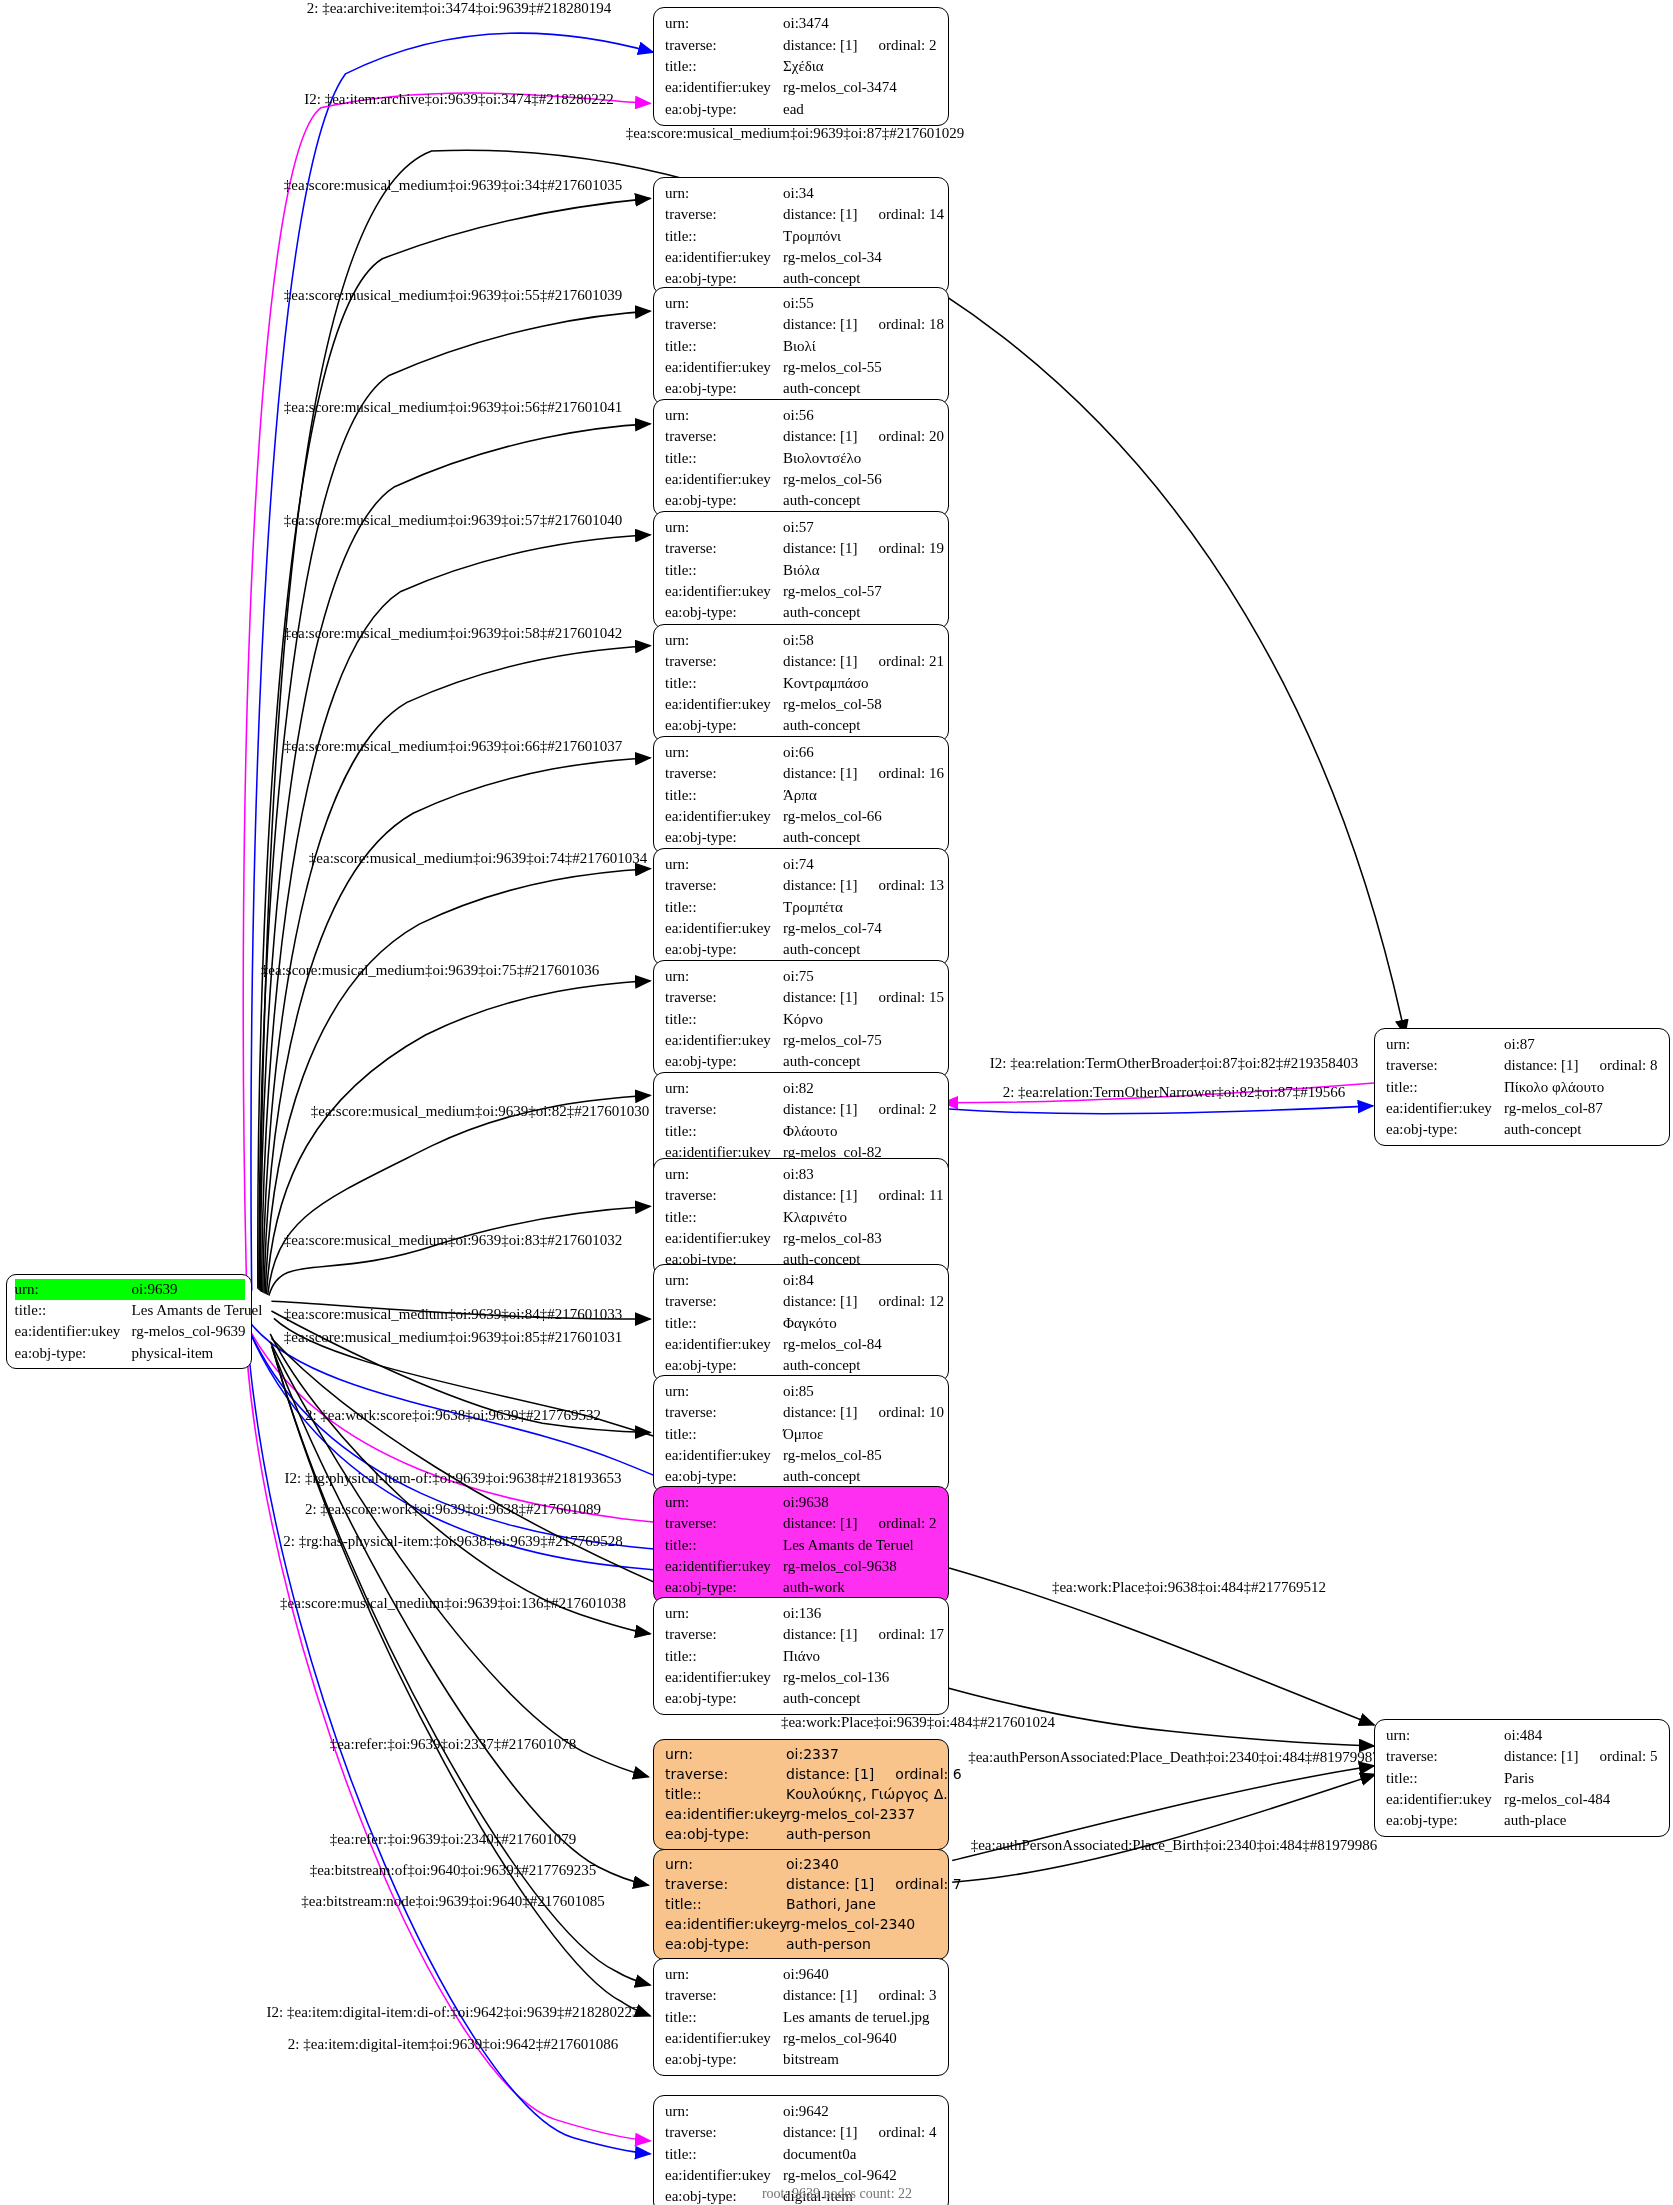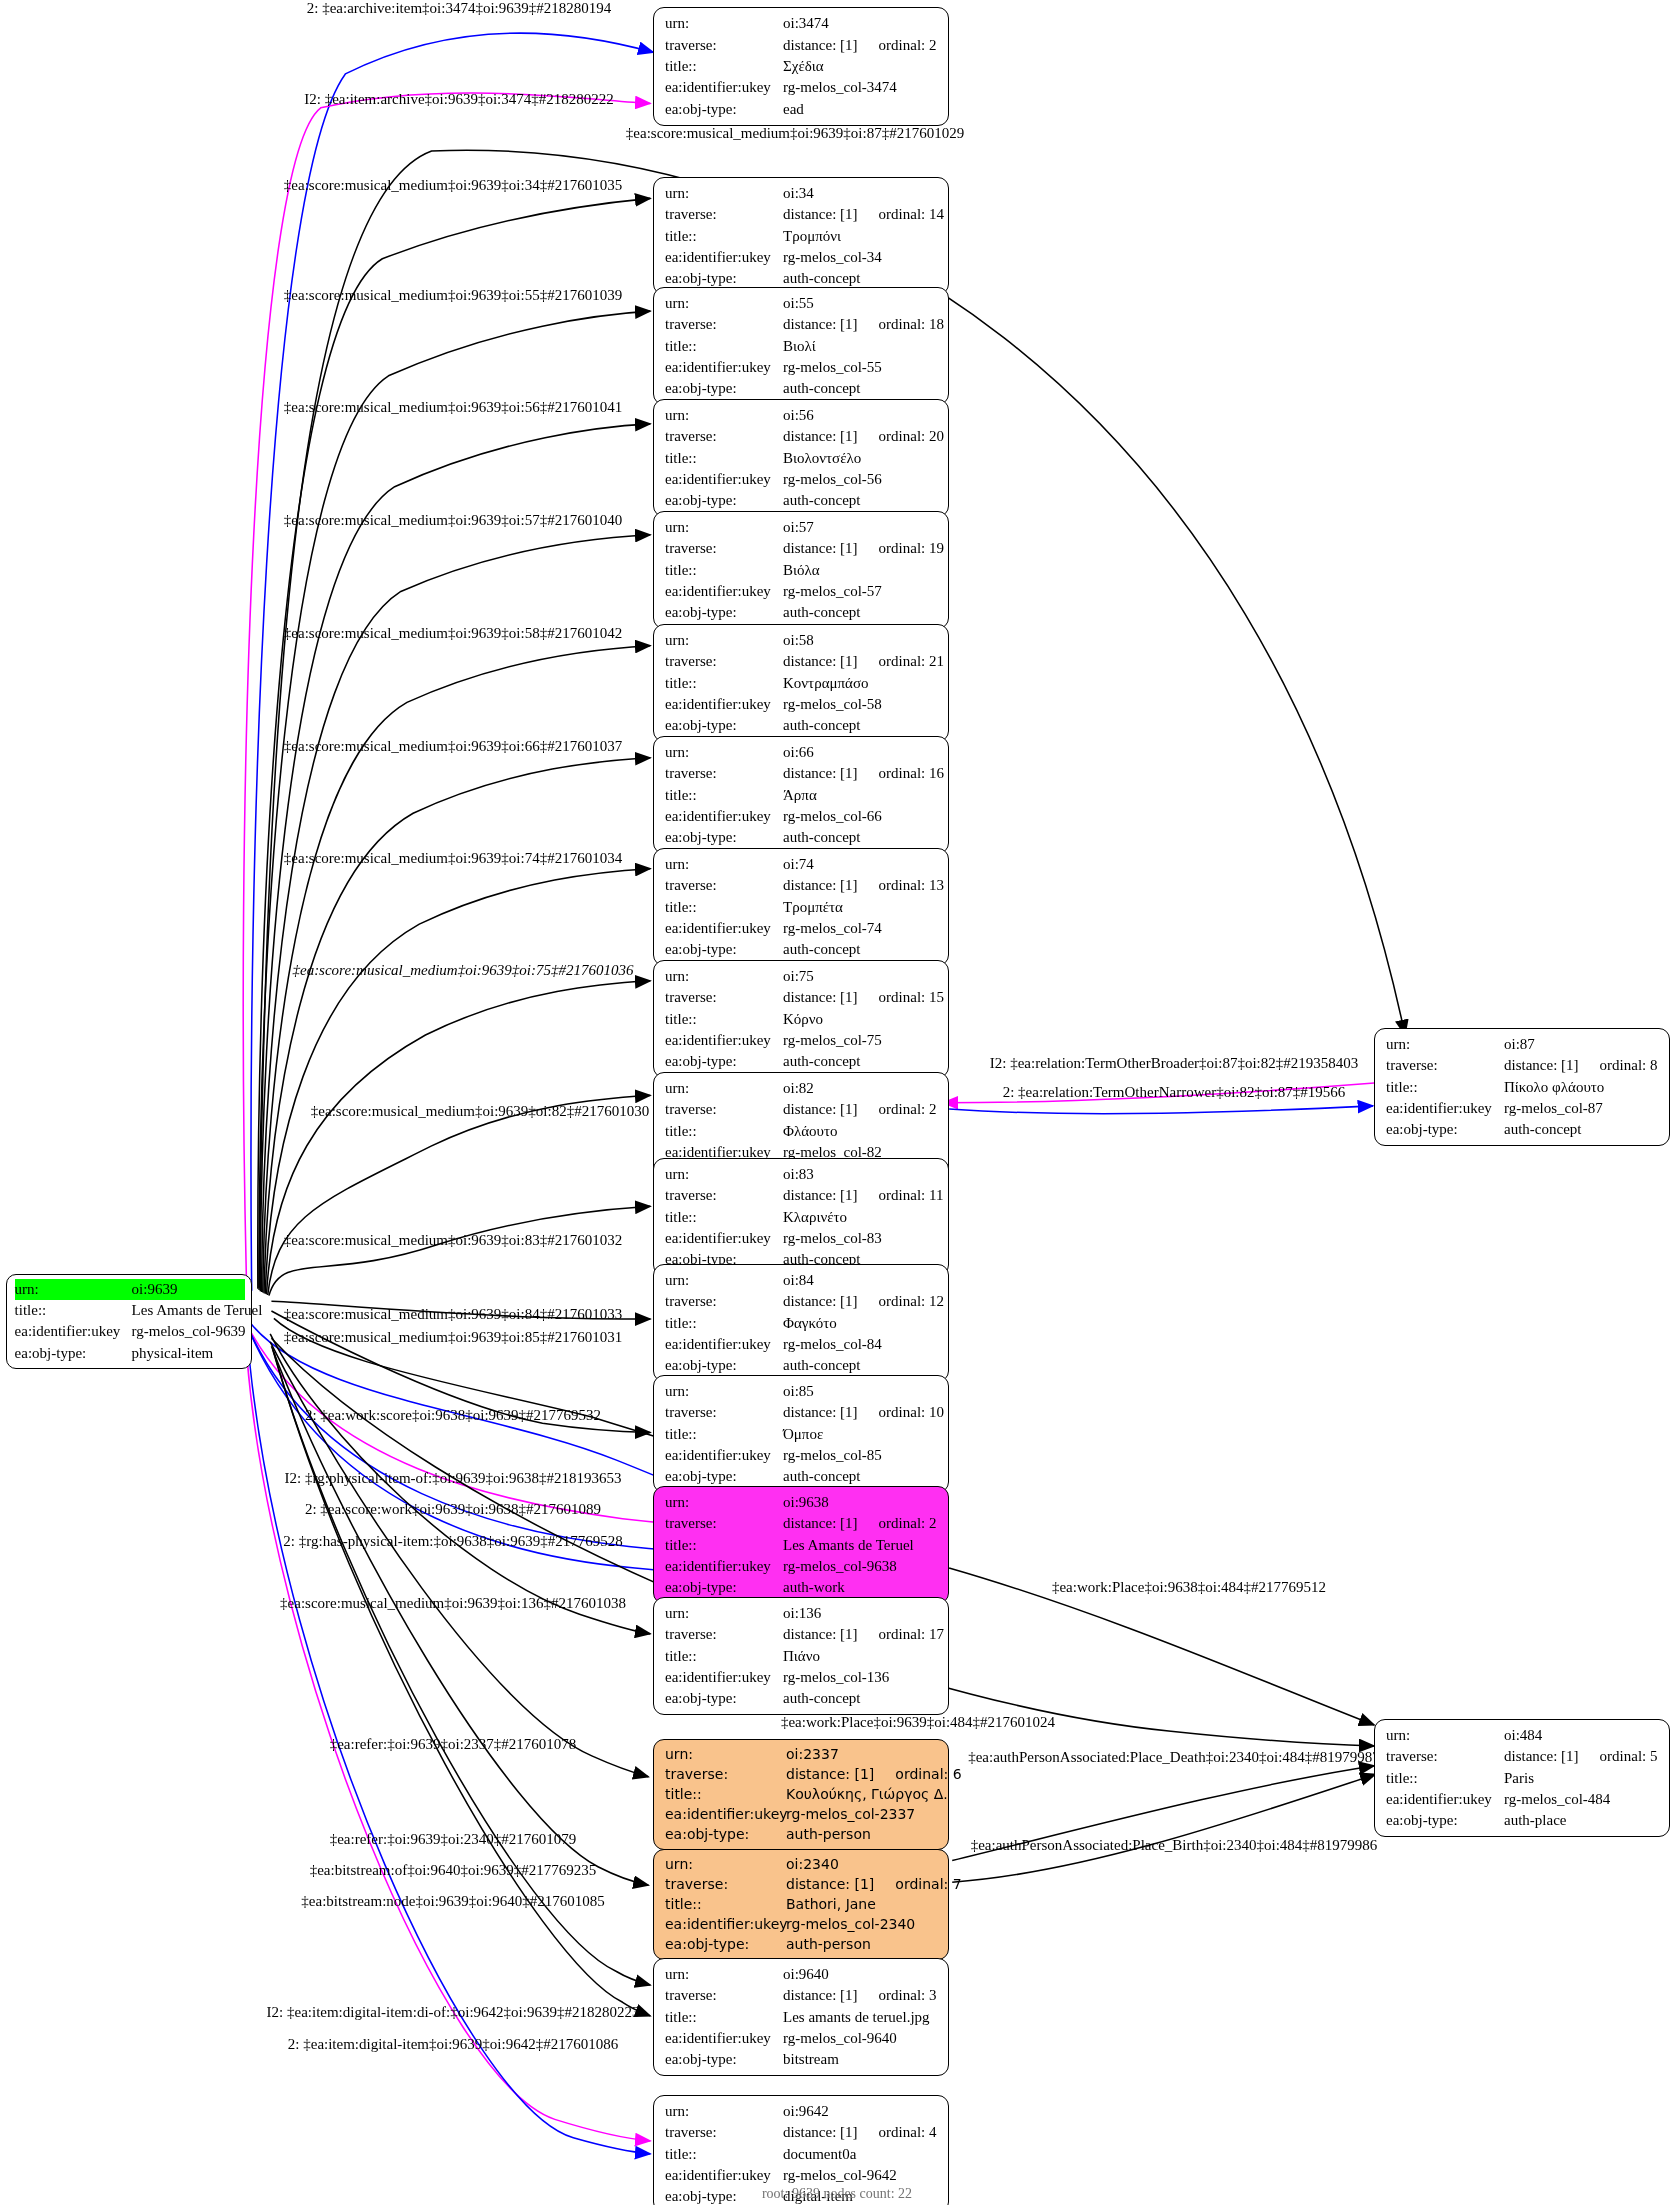--- a/index.html
+++ b/index.html
@@ -128,22 +128,22 @@
 
   <div class="elabel" style="left:459px;  top:0px;">2: ‡ea:archive:item‡oi:3474‡oi:9639‡#218280194</div>
   <div class="elabel" style="left:459px;  top:91px;">I2: ‡ea:item:archive‡oi:9639‡oi:3474‡#218280222</div>
   <div class="elabel" style="left:795px; top:125px;">‡ea:score:musical_medium‡oi:9639‡oi:87‡#217601029</div>
   <div class="elabel" style="left:453px;  top:177px;">‡ea:score:musical_medium‡oi:9639‡oi:34‡#217601035</div>
   <div class="elabel" style="left:453px;  top:287px;">‡ea:score:musical_medium‡oi:9639‡oi:55‡#217601039</div>
   <div class="elabel" style="left:453px;  top:399px;">‡ea:score:musical_medium‡oi:9639‡oi:56‡#217601041</div>
   <div class="elabel" style="left:453px;  top:512px;">‡ea:score:musical_medium‡oi:9639‡oi:57‡#217601040</div>
   <div class="elabel" style="left:453px;  top:625px;">‡ea:score:musical_medium‡oi:9639‡oi:58‡#217601042</div>
   <div class="elabel" style="left:453px;  top:738px;">‡ea:score:musical_medium‡oi:9639‡oi:66‡#217601037</div>
-  <div class="elabel" style="left:453px;  top:850px;">‡ea:score:musical_medium‡oi:9639‡oi:74‡#217601034</div>
-  <div class="elabel" style="left:463px;  top:962px;font-style:italic;">‡ea:score:musical_medium‡oi:9639‡oi:75‡#217601036</div>
+  <div class="elabel" style="left:478px;  top:850px;">‡ea:score:musical_medium‡oi:9639‡oi:74‡#217601034</div>
+  <div class="elabel" style="left:430px;  top:962px;">‡ea:score:musical_medium‡oi:9639‡oi:75‡#217601036</div>
   <div class="elabel" style="left:453px;  top:1103px;margin-left:27px;">‡ea:score:musical_medium‡oi:9639‡oi:82‡#217601030</div>
   <div class="elabel" style="left:453px;  top:1232px;">‡ea:score:musical_medium‡oi:9639‡oi:83‡#217601032</div>
   <div class="elabel" style="left:453px;  top:1306px;">‡ea:score:musical_medium‡oi:9639‡oi:84‡#217601033</div>
   <div class="elabel" style="left:453px;  top:1329px;">‡ea:score:musical_medium‡oi:9639‡oi:85‡#217601031</div>
   <div class="elabel" style="left:453px;  top:1407px;">2: ‡ea:work:score‡oi:9638‡oi:9639‡#217769532</div>
   <div class="elabel" style="left:453px;  top:1470px;">I2: ‡rg:physical-item-of:‡oi:9639‡oi:9638‡#218193653</div>
   <div class="elabel" style="left:453px;  top:1501px;">2: ‡ea:score:work‡oi:9639‡oi:9638‡#217601089</div>
   <div class="elabel" style="left:453px;  top:1533px;">2: ‡rg:has-physical-item:‡oi:9638‡oi:9639‡#217769528</div>
   <div class="elabel" style="left:453px;  top:1595px;">‡ea:score:musical_medium‡oi:9639‡oi:136‡#217601038</div>
   <div class="elabel" style="left:1189px; top:1579px;">‡ea:work:Place‡oi:9638‡oi:484‡#217769512</div>

